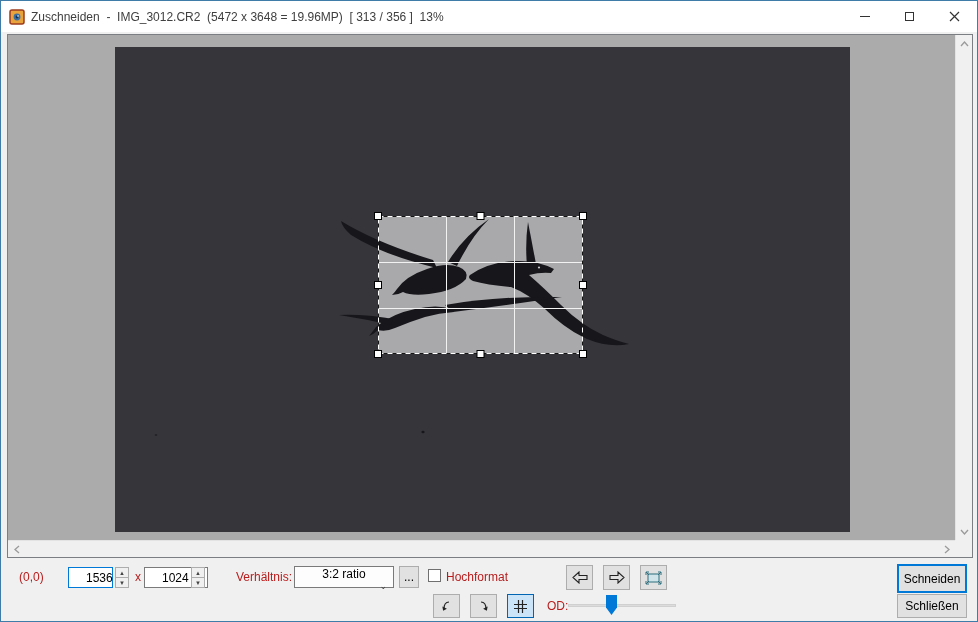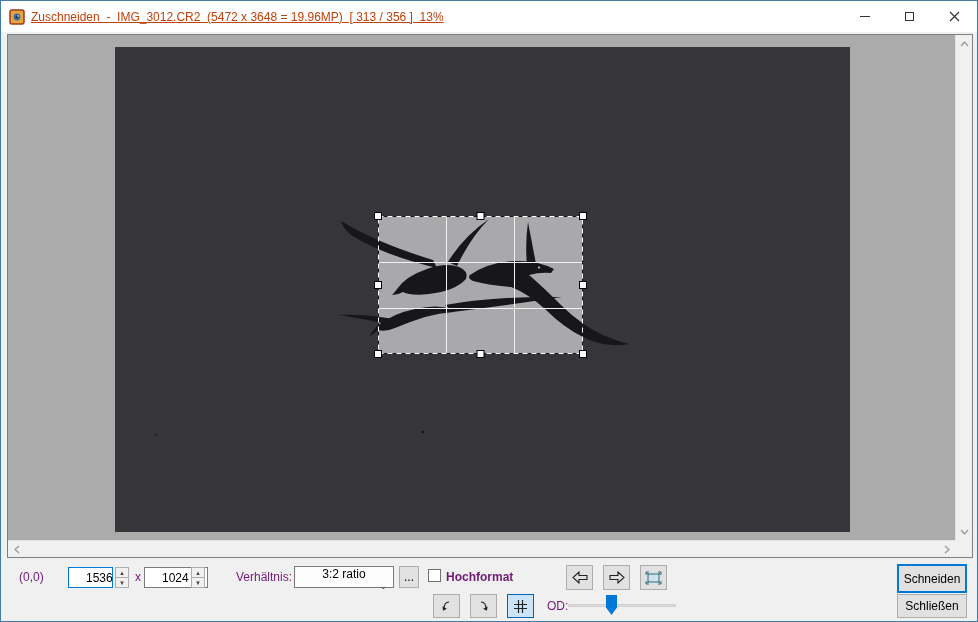--- a/index.html
+++ b/index.html
@@ -5,21 +5,21 @@
   * { margin:0; padding:0; box-sizing:border-box; }
   html,body { width:978px; height:622px; font-family:"Liberation Sans", sans-serif; }
   body { position:relative; background:#f0f0f0; overflow:hidden; }
 
   .window { position:absolute; inset:0; border:1px solid #3f7ca8; background:#f0f0f0; }
 
   
   .titlebar { position:absolute; left:0; top:0; right:0; height:31px; background:#ffffff;
               display:flex; align-items:center; }
   .app-icon { width:16px; height:16px; margin:0 6px 0 8px; flex:0 0 auto; }
-  .title-text { font-size:12px; color:#c2410c; white-space:pre;text-decoration:underline; }
+  .title-text { font-size:12px; color:#404040; white-space:pre; }
   .win-controls { position:absolute; right:0; top:0; height:31px; display:flex; }
   .win-btn { width:45px; height:31px; display:flex; align-items:center; justify-content:center; }
   .min-glyph { width:10px; height:1px; background:#333; }
   .max-glyph { width:9px; height:9px; border:1px solid #333; }
 
   
   .viewport { position:absolute; left:6px; top:33px; width:966px; height:524px;
               border:1px solid #7b7f84; background:#ababab; }
   .canvas { position:absolute; left:0; top:0; right:17px; bottom:17px; background:#ababab; overflow:hidden; }
   .photo { position:absolute; left:107px; top:12px; width:735px; height:485px; }
@@ -27,21 +27,21 @@
   
   .vscroll { position:absolute; top:0; right:0; bottom:17px; width:17px; background:#f0f0f0;
              border-left:1px solid #e3e3e3; display:flex; flex-direction:column; justify-content:space-between; }
   .hscroll { position:absolute; left:0; right:17px; bottom:0; height:17px; background:#f0f0f0;
              border-top:1px solid #e3e3e3; display:flex; flex-direction:row; justify-content:space-between; }
   .scroll-btn { width:17px; height:17px; display:flex; align-items:center; justify-content:center; }
   .scroll-corner { position:absolute; right:0; bottom:0; width:17px; height:17px; background:#f0f0f0; }
 
   
   .bottombar { position:absolute; left:0; right:0; top:557px; height:63px; background:#f0f0f0; }
-  .lbl { position:absolute; font-size:12px; color:#701a75; }
+  .lbl { position:absolute; font-size:12px; color:#b91c1c; }
 
   .textbox { position:absolute; height:21px; background:#fff; border:1px solid #7a7a7a;
              font-size:12px; display:flex; align-items:center; padding-left:17px; }
   .textbox.focus { border:1px solid #0078d7; }
   .caret { width:1px; height:13px; background:#000; margin-left:1px; }
 
   .spin { position:absolute; width:14px; height:21px; display:flex; flex-direction:column; }
   .spin-btn { flex:1; background:#f0f0f0; border:1px solid #adadad; display:flex;
               align-items:center; justify-content:center; }
   .spin-btn + .spin-btn { border-top:none; }
@@ -206,21 +206,21 @@
     </div>
 
     <div class="lbl" style="left:235px; top:12px;">Verhältnis:</div>
     <div class="combo" style="left:293px; top:8px; width:100px;flex-direction:column;">
       <span>3:2 ratio</span>
       <span class="chev">⌄</span>
     </div>
     <div class="btn" style="left:398px; top:8px; width:20px; height:22px;">...</div>
 
     <div class="checkbox-box" style="left:427px; top:11px;"></div>
-    <div class="lbl" style="left:445px; top:12px;font-weight:bold;">Hochformat</div>
+    <div class="lbl" style="left:445px; top:12px;">Hochformat</div>
 
     <div class="btn" style="left:565px; top:7px; width:27px; height:25px;">
       <svg width="16" height="13" viewBox="0 0 16 13">
         <path d="M15,4.5 L7,4.5 L7,1 L1,6.5 L7,12 L7,8.5 L15,8.5 Z" fill="none" stroke="#222" stroke-width="1.1"></path>
       </svg>
     </div>
     <div class="btn" style="left:602px; top:7px; width:27px; height:25px;">
       <svg width="16" height="13" viewBox="0 0 16 13">
         <path d="M1,4.5 L9,4.5 L9,1 L15,6.5 L9,12 L9,8.5 L1,8.5 Z" fill="none" stroke="#222" stroke-width="1.1"></path>
       </svg>

